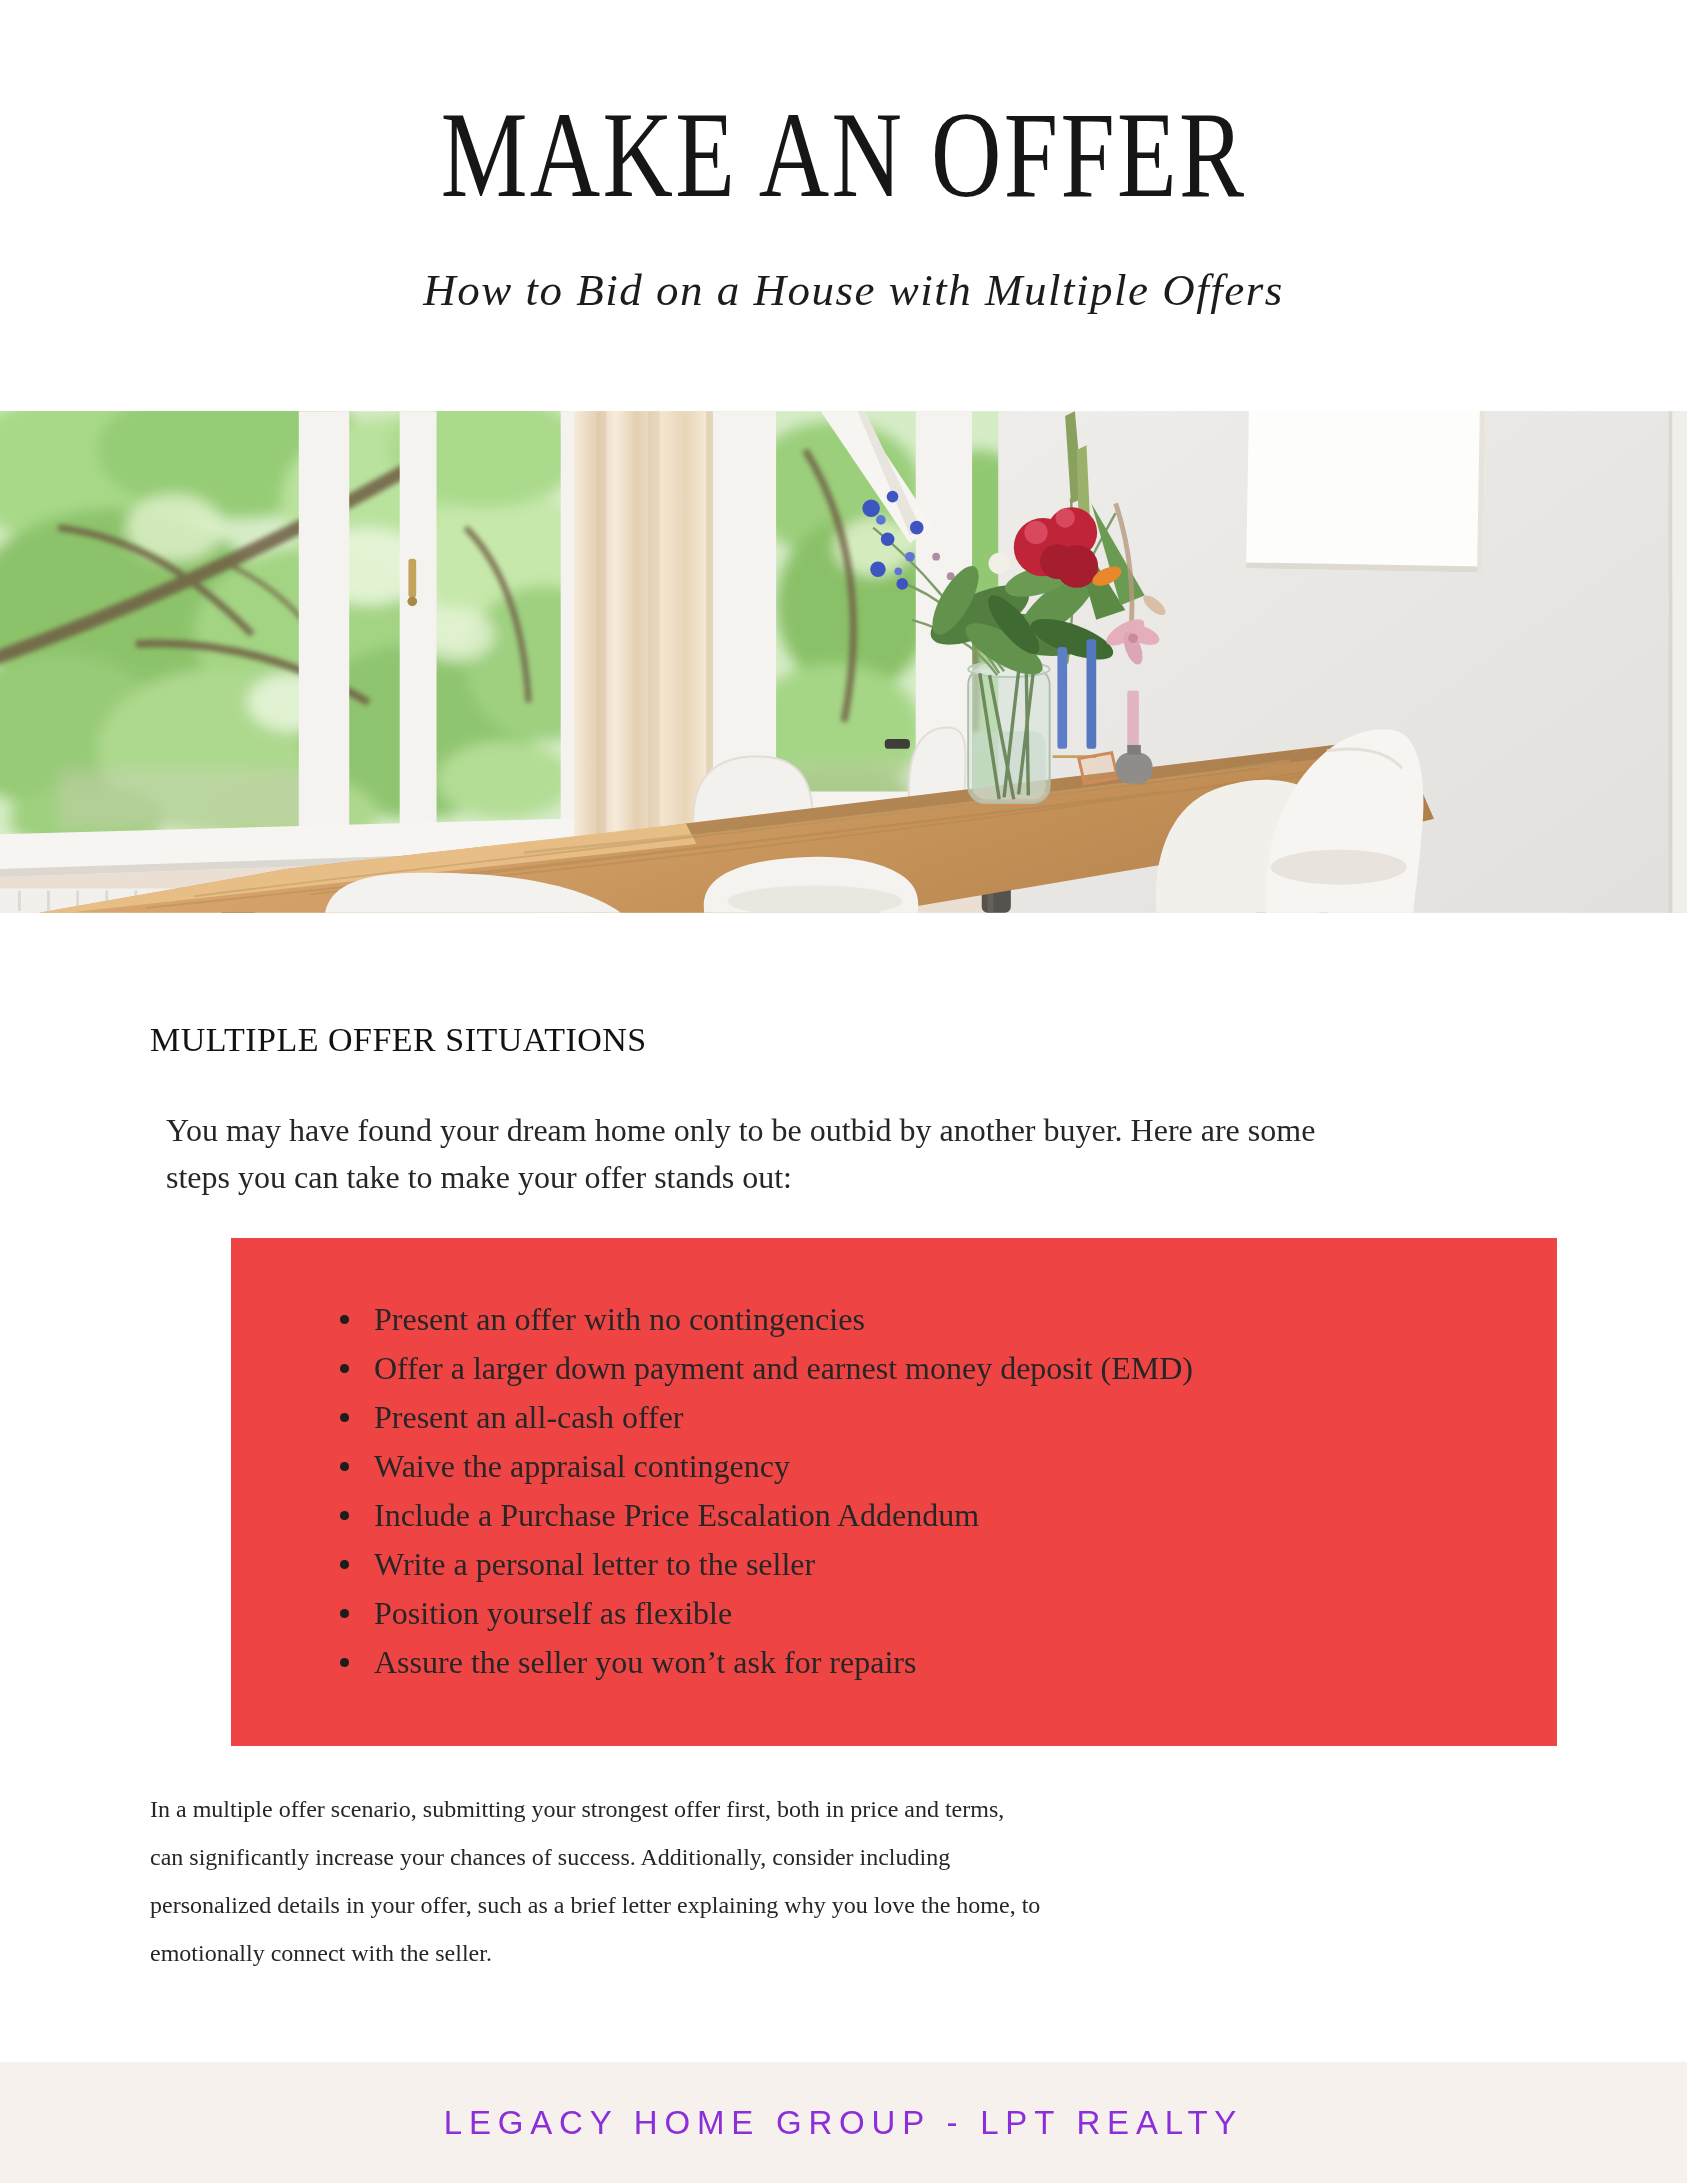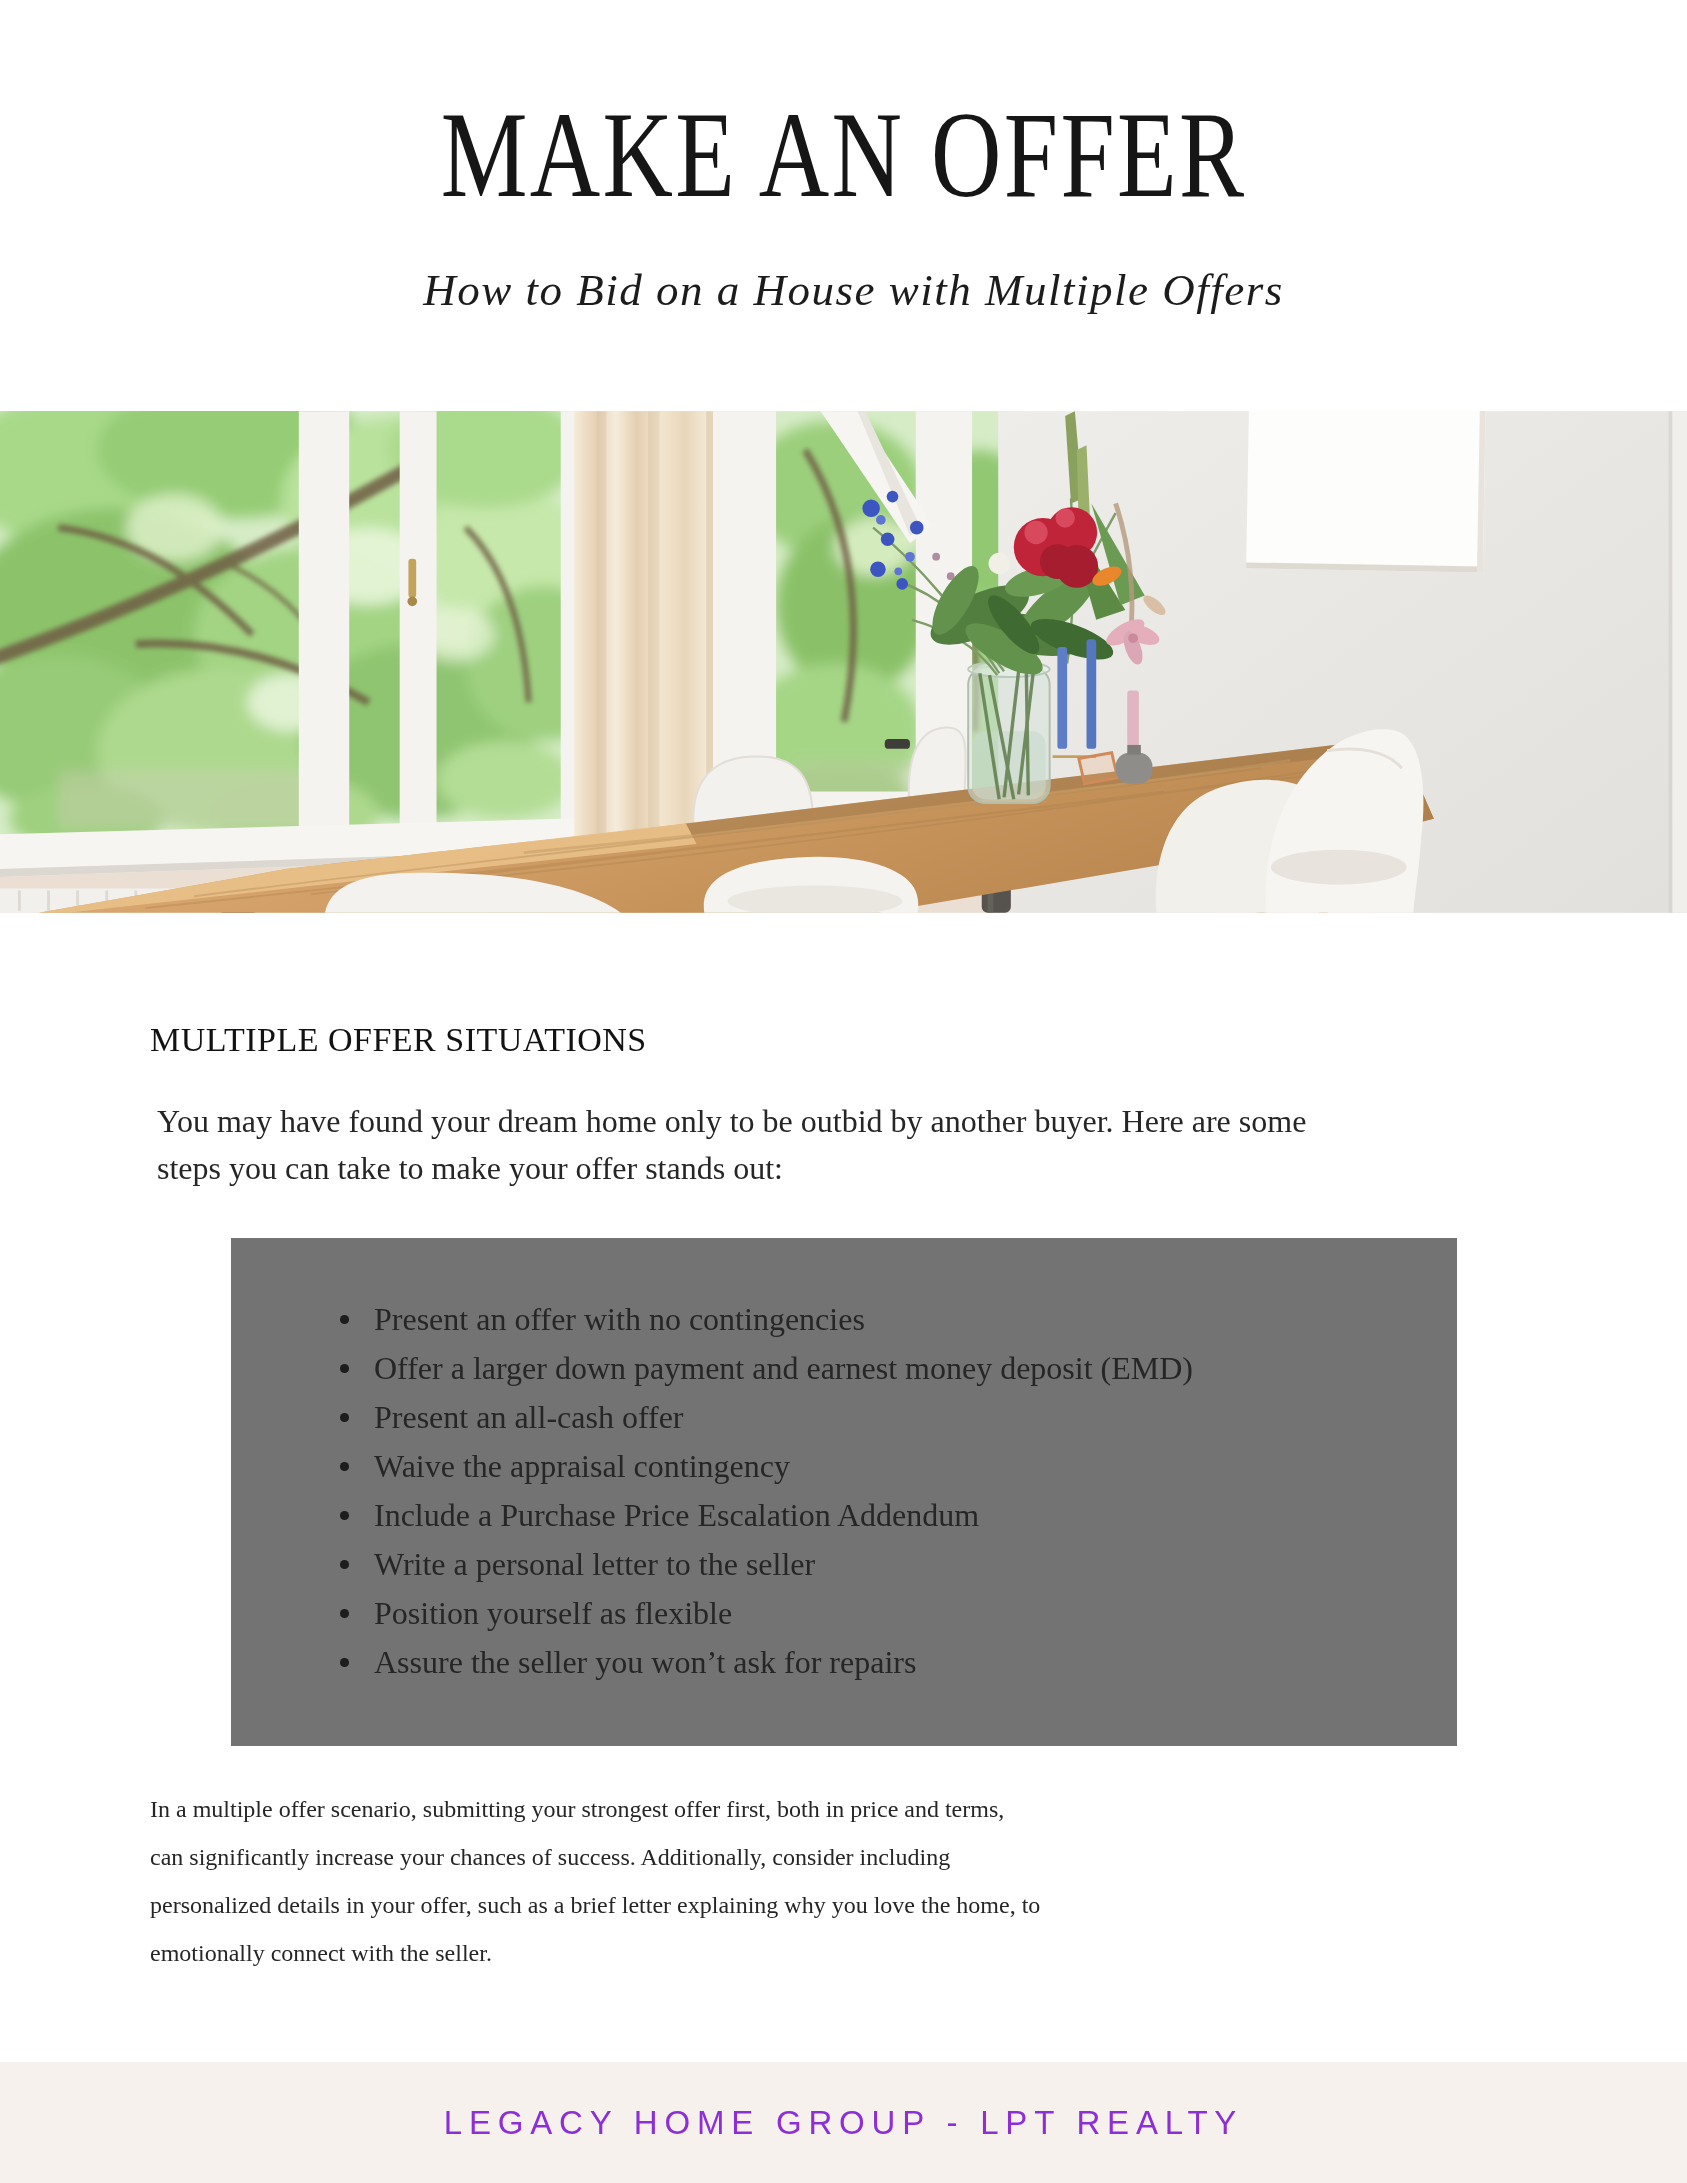--- a/index.html
+++ b/index.html
@@ -49,31 +49,31 @@
     margin:0;
     font-size:34px;
     font-weight:400;
     letter-spacing:0.5px;
     color:#121212;
   }
   .intro{
     position:absolute;
     left:150px; top:1091px;
     width:1417px;
-    margin:7px;
+    margin:16px;
     font-size:32px;
     line-height:47px;
     white-space:pre-line;
     color:#262626;
   }
   .bullet-box{
     position:absolute;
     left:231px; top:1238px;
-    width:1226px; height:508px;
-    background:#737373;
+    width:1326px; height:508px;
+    background:#ef4444;
   }
   .bullet-box ul{
     position:absolute;
     top:57px; left:0; right:0;
     margin:0; padding:0;
     list-style:none;
     font-size:32px;
     line-height:49px;
     color:#262626;
   }

